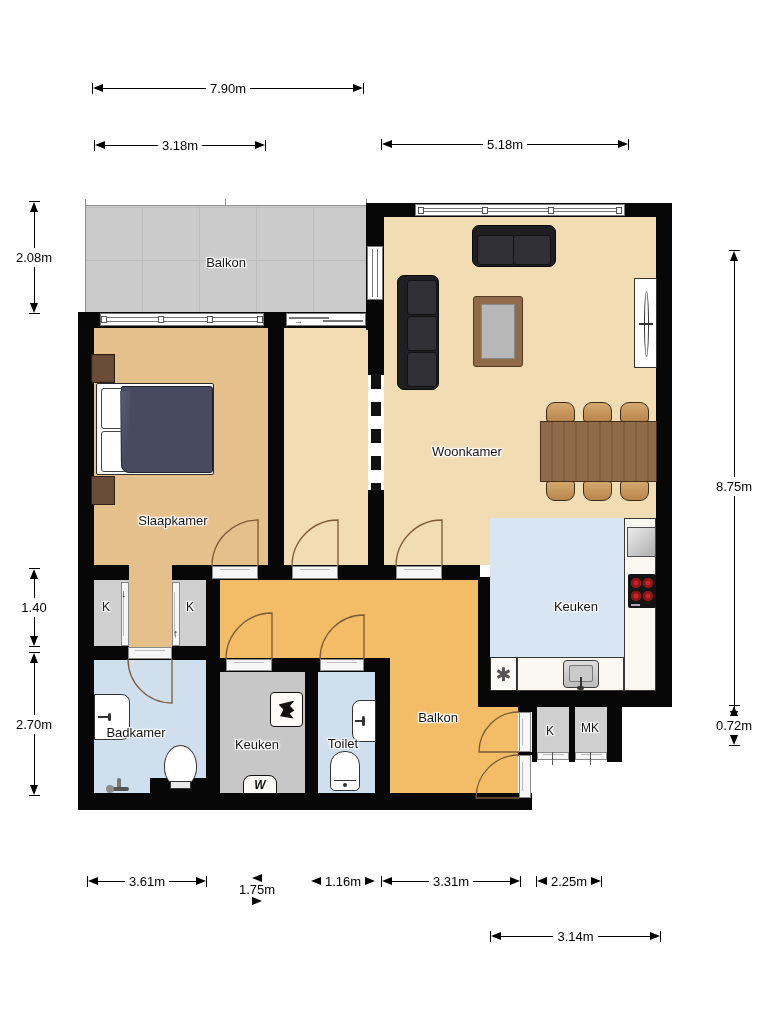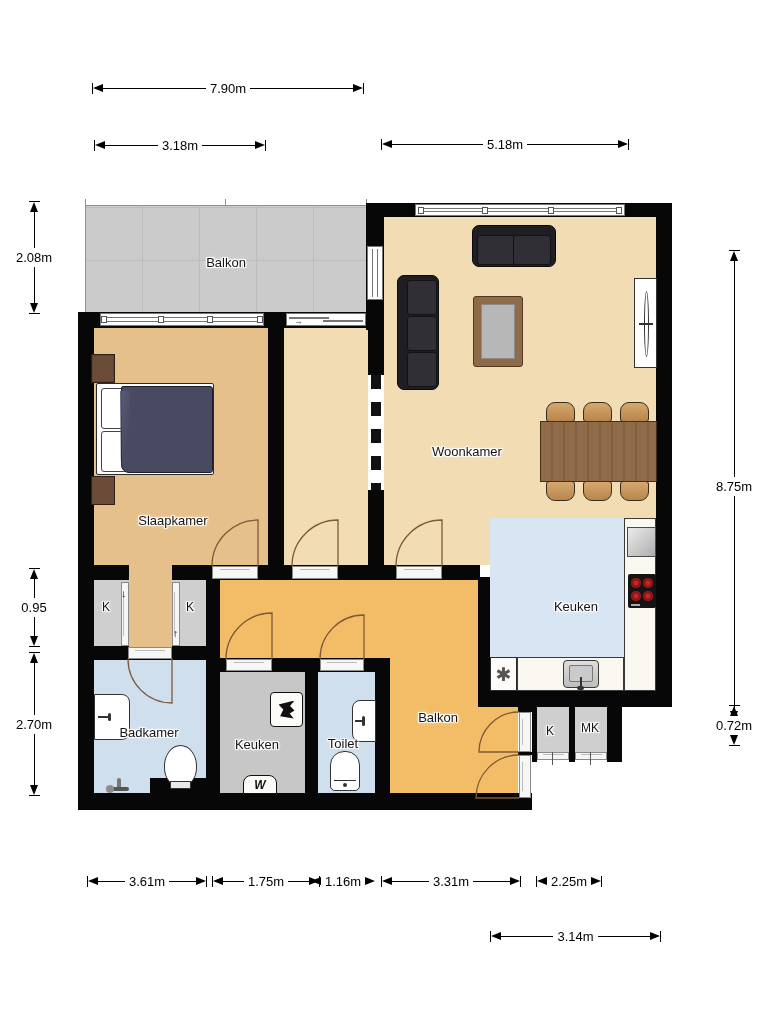--- a/index.html
+++ b/index.html
@@ -225,21 +225,21 @@
     <path d="M 226 659 A 46 46 0 0 1 272 613 L 272 659"></path>
     <path d="M 320 659 A 44 44 0 0 1 364 615 L 364 659"></path>
     <path d="M 519 712 A 40 40 0 0 0 479 752 L 519 752"></path>
     <path d="M 519 755 A 43 43 0 0 0 476 798 L 519 798"></path>
   </svg>
 
   <div class="rlabel" style="left:226px;top:262px;">Balkon</div>
   <div class="rlabel" style="left:173px;top:520px;">Slaapkamer</div>
   <div class="rlabel" style="left:467px;top:451px;">Woonkamer</div>
   <div class="rlabel" style="left:576px;top:606px;">Keuken</div>
-  <div class="rlabel" style="left:149px;top:732px;">Badkamer</div>
+  <div class="rlabel" style="left:136px;top:732px;">Badkamer</div>
   <div class="rlabel" style="left:257px;top:744px;">Keuken</div>
   <div class="rlabel" style="left:343px;top:743px;">Toilet</div>
   <div class="rlabel" style="left:438px;top:717px;">Balkon</div>
   <div class="rlabel small" style="left:106px;top:607px;">K</div>
   <div class="rlabel small" style="left:190px;top:607px;">K</div>
   <div class="rlabel small" style="left:550px;top:731px;">K</div>
   <div class="rlabel small" style="left:590px;top:728px;">MK</div>
 
   <div class="dim-h" style="left:92px;top:81px;width:272px;">
     <span class="tick-h"></span>
@@ -271,21 +271,21 @@
 
   <div class="dim-h" style="left:87px;top:874px;width:120px;">
     <span class="tick-h"></span>
       <span class="ar-l"></span>
       <span class="dline-h"></span>
     <span class="dlab">3.61m</span>
     <span class="dline-h"></span>
       <span class="ar-r"></span>
       <span class="tick-h"></span>
   </div>
-  <div class="dim-h" style="left:212px;top:874px;width:108px;">
+  <div class="dim-h" style="left:203px;top:874px;width:108px;flex-direction:column;">
     <span class="tick-h"></span>
       <span class="ar-l"></span>
       <span class="dline-h"></span>
     <span class="dlab">1.75m</span>
     <span class="dline-h"></span>
       <span class="ar-r"></span>
       <span class="tick-h"></span>
   </div>
   <div class="dim-h" style="left:311px;top:874px;width:63px;">
     <span class="tick-h"></span>
@@ -326,21 +326,21 @@
       <span class="dline-v"></span>
     <span class="dlab">2.08m</span>
     <span class="dline-v"></span>
       <span class="ar-d"></span>
       <span class="tick-v"></span>
   </div>
   <div class="dim-v" style="left:27px;top:568px;height:79px;">
     <span class="tick-v"></span>
       <span class="ar-u"></span>
       <span class="dline-v"></span>
-    <span class="dlab">0.95</span>
+    <span class="dlab">1.40</span>
     <span class="dline-v"></span>
       <span class="ar-d"></span>
       <span class="tick-v"></span>
   </div>
   <div class="dim-v" style="left:27px;top:652px;height:144px;">
     <span class="tick-v"></span>
       <span class="ar-u"></span>
       <span class="dline-v"></span>
     <span class="dlab">2.70m</span>
     <span class="dline-v"></span>

